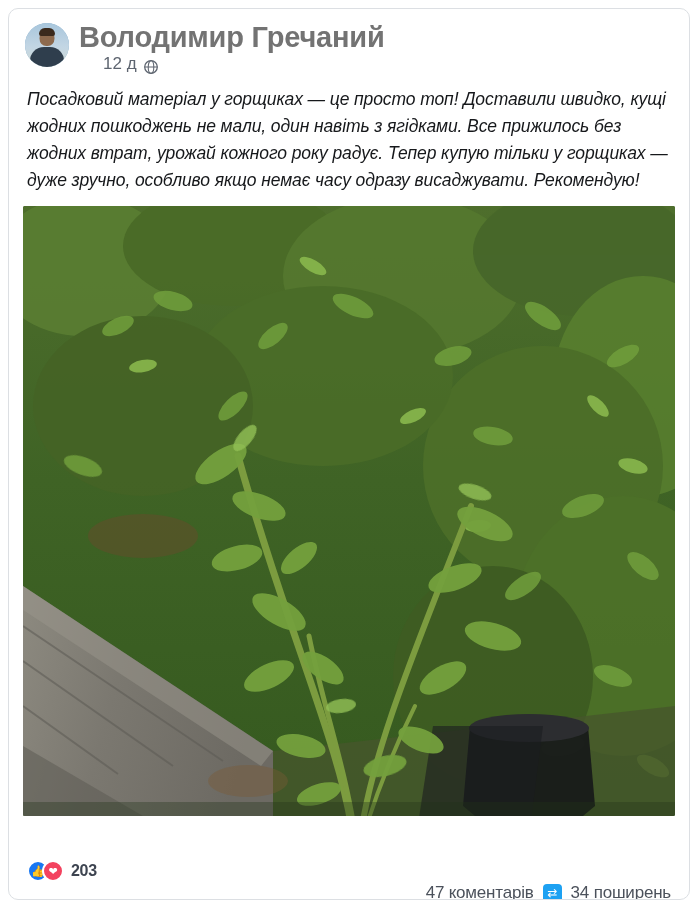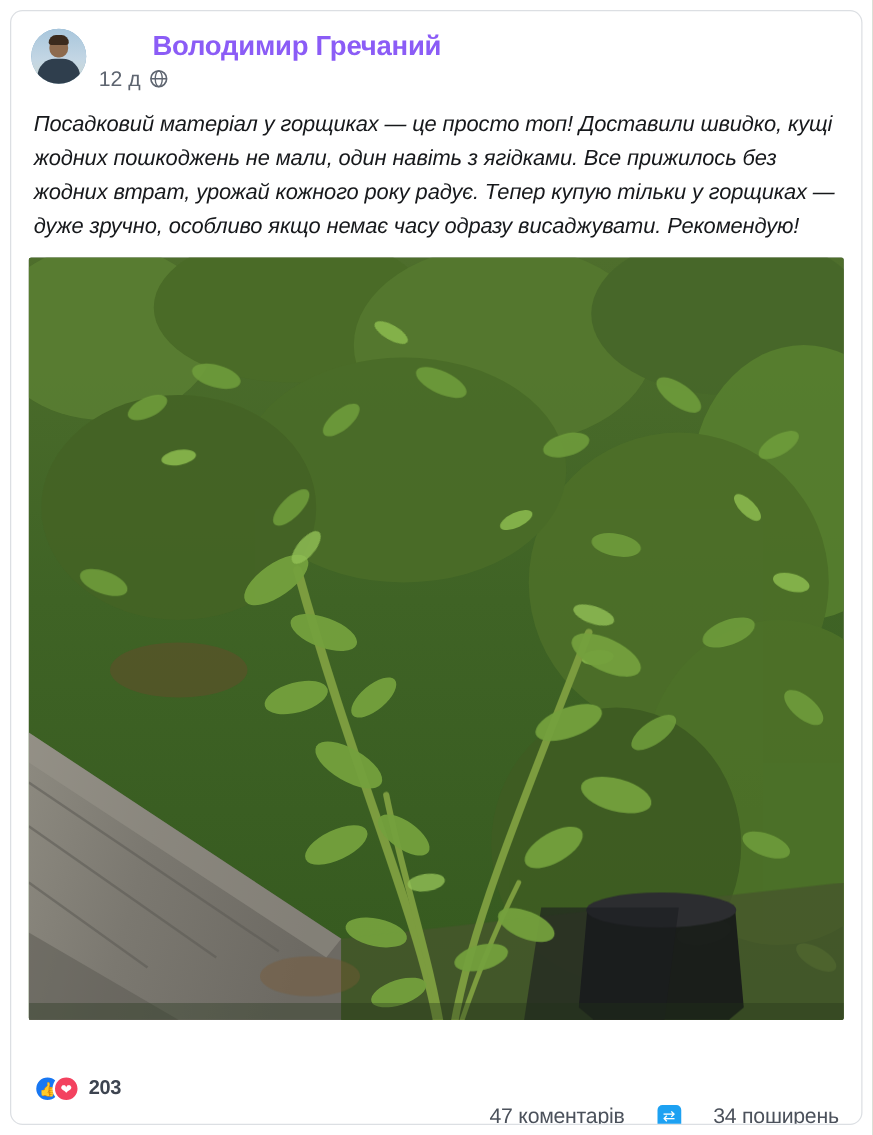--- a/index.html
+++ b/index.html
@@ -70,33 +70,33 @@
     width: 34px; height: 22px;
     border-radius: 14px 14px 0 0;
     background: #2f3e4d;
   }
   .header-text {
     margin-left: 10px;
     padding-top: 1px;
     min-width: 0;
   }
   .author-name {
-    font-size: 22px;
+    font-size: 29px;
     font-weight: bold;
-    color: #8b5cf6;
+    color: #737373;
     line-height: 26px;
     letter-spacing: -0.2px;
     white-space: nowrap;
-    margin-left: 43px;
   }
   .meta-row {
     display: flex;
-    align-items: flex-start;
+    align-items: flex-end;
     margin-top: 4px;
     gap: 6px;
+    margin-left: 24px;
   }
   .meta-time {
     font-size: 17px;
     color: #5e6570;
     line-height: 20px;
   }
   .globe-icon {
     width: 16px;
     height: 16px;
     display: inline-block;
@@ -153,21 +153,21 @@
   .react-count {
     font-size: 16px;
     color: #3d4450;
     font-weight: bold;
     letter-spacing: -0.3px;
   }
   .footer-right {
     margin-left: auto;
     display: flex;
     align-items: center;
-    gap: 26px;
+    gap: 9px;
     font-size: 17px;
     color: #4b515b;
     letter-spacing: -0.2px;
     margin-top: 44px;
   }
   .share-icon {
     width: 19px; height: 19px;
     border-radius: 4px;
     background: #1da1f2;
     display: inline-flex;

